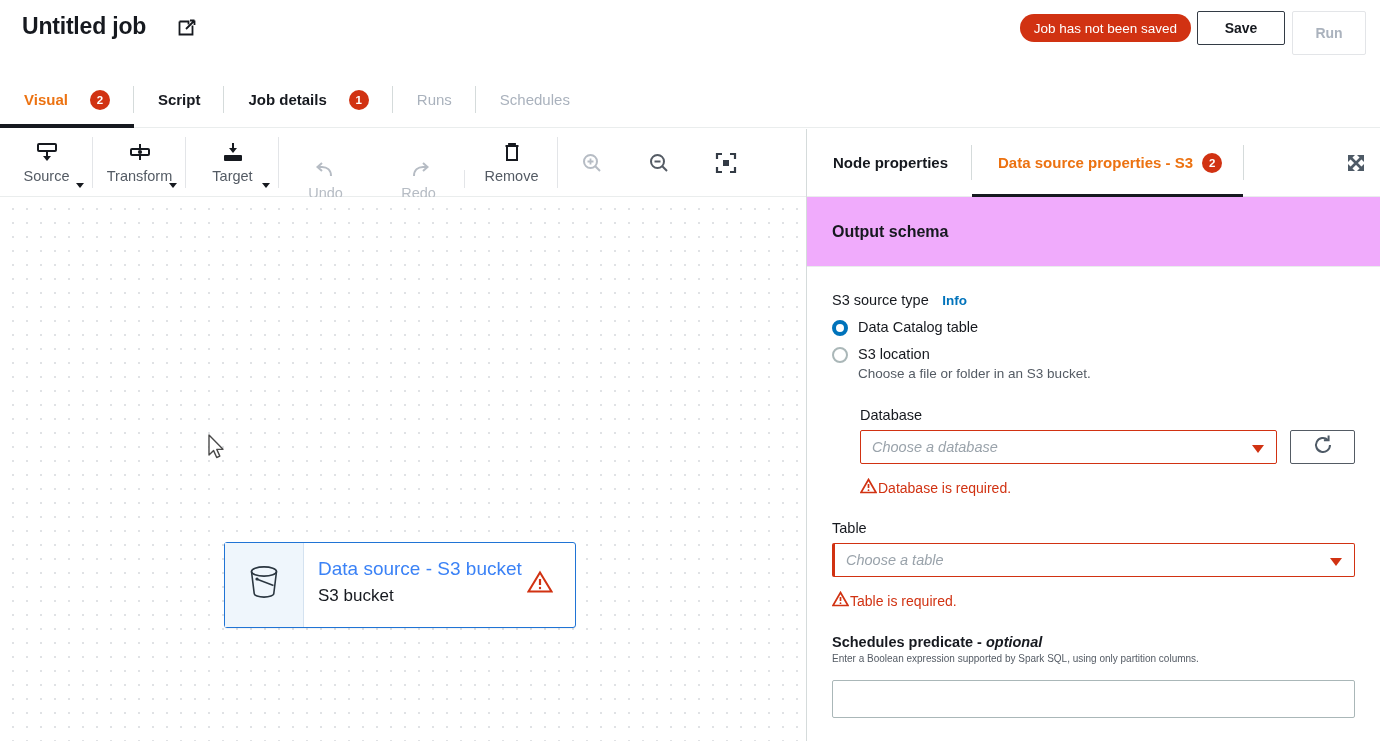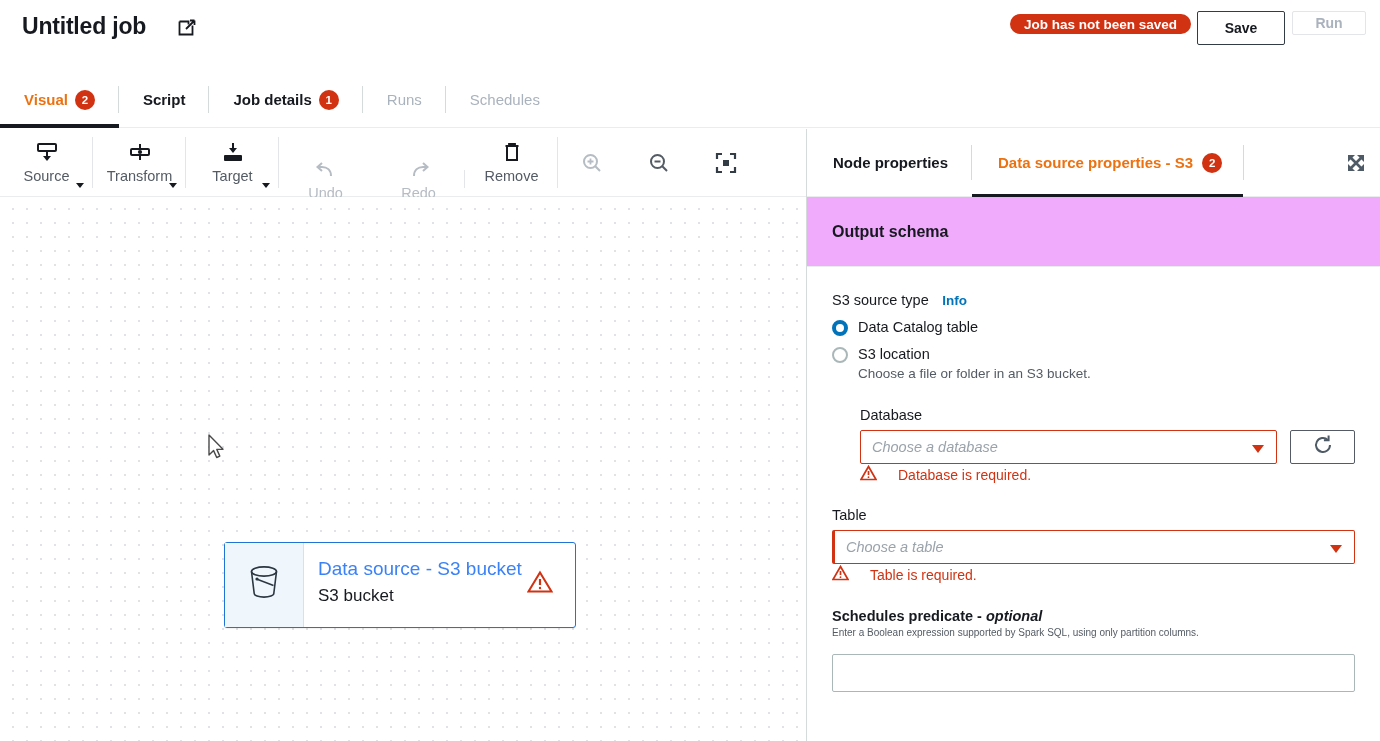--- a/index.html
+++ b/index.html
@@ -23,51 +23,51 @@
     font-size: 23px; font-weight: bold; letter-spacing: -0.2px;
     color: #16191f;
   }
   .edit-icon {
     position: absolute; left: 176px; top: 17px;
     width: 22px; height: 22px;
     cursor: pointer;
   }
   .badge-unsaved {
     position: absolute; right: 189px; top: 14px;
-    height: 20px; padding: 0 14px;
+    height: 28px; padding: 0 14px;
     background: #d13212; color: #ffffff;
     border-radius: 14px;
-    font-size: 13.5px; font-weight: bold;
+    font-size: 13.5px; font-weight: normal;
     display: flex; align-items: center; justify-content: center;
     white-space: nowrap;
   }
   .btn-save {
     position: absolute; right: 95px; top: 11px;
     width: 88px; height: 34px;
     background: #ffffff; border: 1px solid #333b45; border-radius: 2px;
     font-size: 14px; font-weight: bold; color: #16191f;
     cursor: pointer; font-family: inherit;
   }
   .btn-run {
     position: absolute; right: 14px; top: 11px;
-    width: 74px; height: 24px;
+    width: 74px; height: 44px;
     background: #ffffff; border: 1px solid #e3e5e8; border-radius: 2px;
     font-size: 14px; font-weight: bold; color: #aab2bd;
     cursor: default; font-family: inherit;
   }
 
   
   .tabbar {
     position: absolute; left: 0; top: 72px; width: 1380px; height: 56px;
     border-bottom: 1px solid #eaeded;
     display: flex; align-items: stretch;
   }
   .tab {
     position: relative;
-    display: flex; align-items: center; gap: 7px;
+    display: flex; align-items: center; gap: 22px;
     padding: 0 24px;
     font-size: 15px; font-weight: bold;
     color: #16191f; cursor: pointer;
   }
   .tab.active { color: #ec7211; }
   .tab.disabled { color: #aab2bd; font-weight: normal; cursor: default; }
   .tab.sep::after {
     content: ""; position: absolute; right: 0; top: 14px; bottom: 14px;
     width: 1px; background: #d5dbdb;
   }
@@ -228,21 +228,21 @@
     border-left: 6px solid transparent;
     border-right: 6px solid transparent;
     border-top: 8px solid #d13212;
   }
   .refresh-btn {
     width: 65px; height: 34px;
     background: #fff; border: 1px solid #545b64; border-radius: 2px;
     display: flex; align-items: center; justify-content: center;
     cursor: pointer;
   }
-  .err-row { display: flex; align-items: center; gap: 21px; margin-top: 1px; }
+  .err-row { display: flex; align-items: center; gap: 1px; margin-top: 14px; }
   .err-text { font-size: 14px; color: #d13212; }
   .text-input {
     width: 100%; height: 38px;
     background: #fff; border: 1px solid #aab7b8; border-radius: 2px;
     padding: 0 10px; font-size: 14.5px; font-family: inherit;
     color: #16191f;
   }
   .desc-text { font-size: 10px; color: #545b64; margin-top: 2px; }
   .mt22 { margin-top: 22px; }
   .mt26 { margin-top: 26px; padding-left: 28px; }

